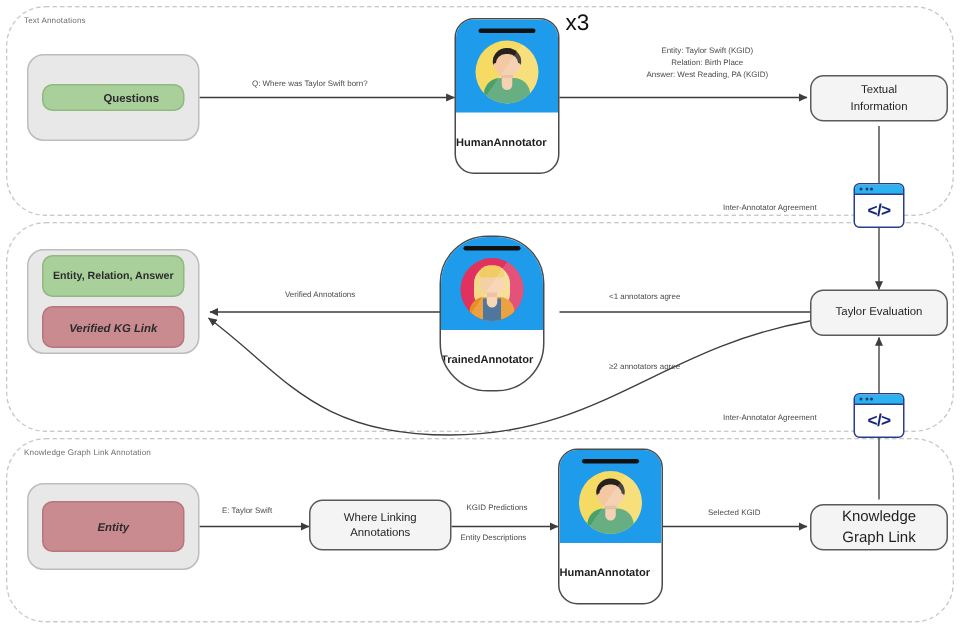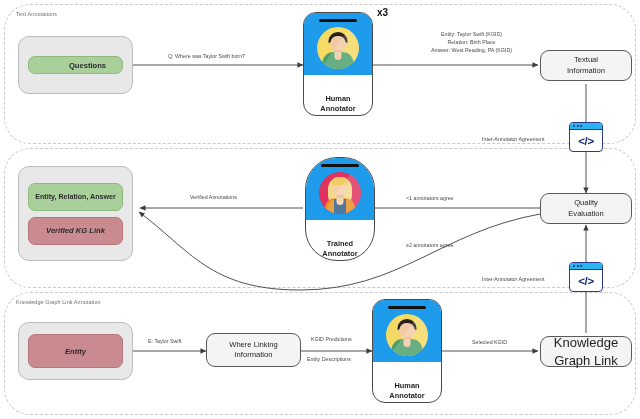--- a/index.html
+++ b/index.html
@@ -107,28 +107,28 @@
   .f-hair-back{position:absolute;left:50%;transform:translateX(-50%);top:5px;width:24px;height:28px;background:#f5d98a;border-radius:12px 12px 9px 9px;}
   .f-face{position:absolute;left:50%;transform:translateX(-50%);top:8px;width:15px;height:17px;background:#f5cfa8;border-radius:7px 7px 8px 8px;}
   .f-fringe{position:absolute;left:50%;transform:translateX(-50%);top:5px;width:17px;height:8px;background:#f0cd64;border-radius:9px 9px 3px 3px;}
   .f-neck{position:absolute;left:50%;transform:translateX(-50%);top:23px;width:7px;height:5px;background:#eab894;}
   .f-body{position:absolute;left:50%;transform:translateX(-50%);bottom:0;width:30px;height:16px;background:#e8901f;border-radius:10px 10px 0 0;}
   .f-vest{position:absolute;left:50%;transform:translateX(-50%);bottom:0;width:12px;height:15px;background:#2e5d8c;}
   .f-collar{position:absolute;left:50%;transform:translateX(-50%);bottom:9px;width:7px;height:7px;background:#f5cfa8;border-radius:0 0 4px 4px;}
 
   .card-label{
     flex:1;
-    display:flex;flex-direction:column;
-    align-items:center;justify-content:flex-end;
+    display:flex;flex-direction:row;
+    align-items:center;justify-content:flex-start;
     font-size:7.4px;font-weight:bold;color:#1f1f1f;
     line-height:1.45;text-align:center;
   }
   .badge-x3{
     position:absolute;
-    font-size:10px;font-weight:bold;color:#111;
+    font-size:15px;font-weight:normal;color:#111;
   }
 
   
   .code-icon{
     position:absolute;
     width:34px;height:30px;
     background:#ffffff;
     border:1.6px solid #2a3b8f;
     border-radius:4px;
     box-sizing:border-box;
@@ -233,28 +233,28 @@
   <div class="edge-label" style="left:482px;top:136px;">Inter-Annotator Agreement</div>
   <div class="code-icon" style="left:569px;top:122px;">
     <div class="ci-bar">
       <span class="ci-dot"></span>
         <span class="ci-dot"></span>
         <span class="ci-dot"></span>
     </div>
     <div class="ci-body">&lt;/&gt;</div>
   </div>
 
-  <div class="group-box" style="left:18px;top:166px;width:115px;height:95px;">
+  <div class="group-box" style="left:18px;top:166px;width:115px;height:70px;">
     <div class="chip green" style="width:95px;height:28px;font-size:7.1px;">Entity, Relation, Answer</div>
     <div class="chip red" style="width:95px;height:28px;">Verified KG Link</div>
   </div>
 
   <div class="edge-label" style="left:190px;top:194px;">Verified Annotations</div>
 
-  <div class="annotator-card" style="left:305px;top:157px;border-radius:32px;">
+  <div class="annotator-card" style="left:293px;top:157px;border-radius:32px;">
     <div class="card-top">
       <div class="card-bar"></div>
       <div class="avatar pink">
         <div class="f-hair-back"></div>
           <div class="f-face"></div>
           <div class="f-fringe"></div>
         <div class="f-neck"></div>
           <div class="f-body"></div>
           <div class="f-vest"></div>
           <div class="f-collar"></div>
@@ -263,41 +263,41 @@
     </div>
     <div class="card-label">
       <span>Trained</span>
       <span>Annotator</span>
     </div>
   </div>
 
   <div class="edge-label" style="left:406px;top:195px;">&lt;1 annotators agree</div>
   <div class="edge-label" style="left:406px;top:242px;">≥2 annotators agree</div>
 
-  <div class="proc-box" style="left:540px;top:193px;width:92px;height:31px;">Quality Evaluation</div>
+  <div class="proc-box" style="left:540px;top:193px;width:92px;height:31px;">Taylor Evaluation</div>
 
   <div class="edge-label" style="left:482px;top:276px;">Inter-Annotator Agreement</div>
   <div class="code-icon" style="left:569px;top:262px;">
     <div class="ci-bar">
       <span class="ci-dot"></span>
         <span class="ci-dot"></span>
         <span class="ci-dot"></span>
     </div>
     <div class="ci-body">&lt;/&gt;</div>
   </div>
 
   <div class="group-box" style="left:18px;top:322px;width:115px;height:58px;">
     <div class="chip red" style="width:95px;height:34px;">Entity</div>
   </div>
 
   <div class="edge-label" style="left:148px;top:338px;">E: Taylor Swift</div>
 
   <div class="proc-box" style="left:206px;top:333px;width:95px;height:34px;flex-direction:column;">
     <span>Where Linking</span>
-    <span>Information</span>
+    <span>Annotations</span>
   </div>
 
   <div class="edge-label" style="left:311px;top:336px;">KGID Predictions</div>
   <div class="edge-label" style="left:307px;top:356px;">Entity Descriptions</div>
 
   <div class="annotator-card" style="left:372px;top:299px;">
     <div class="card-top">
       <div class="card-bar"></div>
       <div class="avatar yellow">
         <div class="m-hair"></div>
@@ -311,15 +311,15 @@
       </div>
     </div>
     <div class="card-label">
       <span>Human</span>
       <span>Annotator</span>
     </div>
   </div>
 
   <div class="edge-label" style="left:472px;top:339px;">Selected KGID</div>
 
-  <div class="proc-box" style="left:540px;top:336px;width:92px;height:31px;font-size:13px;">Knowledge Graph Link</div>
+  <div class="proc-box" style="left:540px;top:336px;width:92px;height:31px;font-size:10px;">Knowledge Graph Link</div>
 
 </div>
 
 </body></html>

